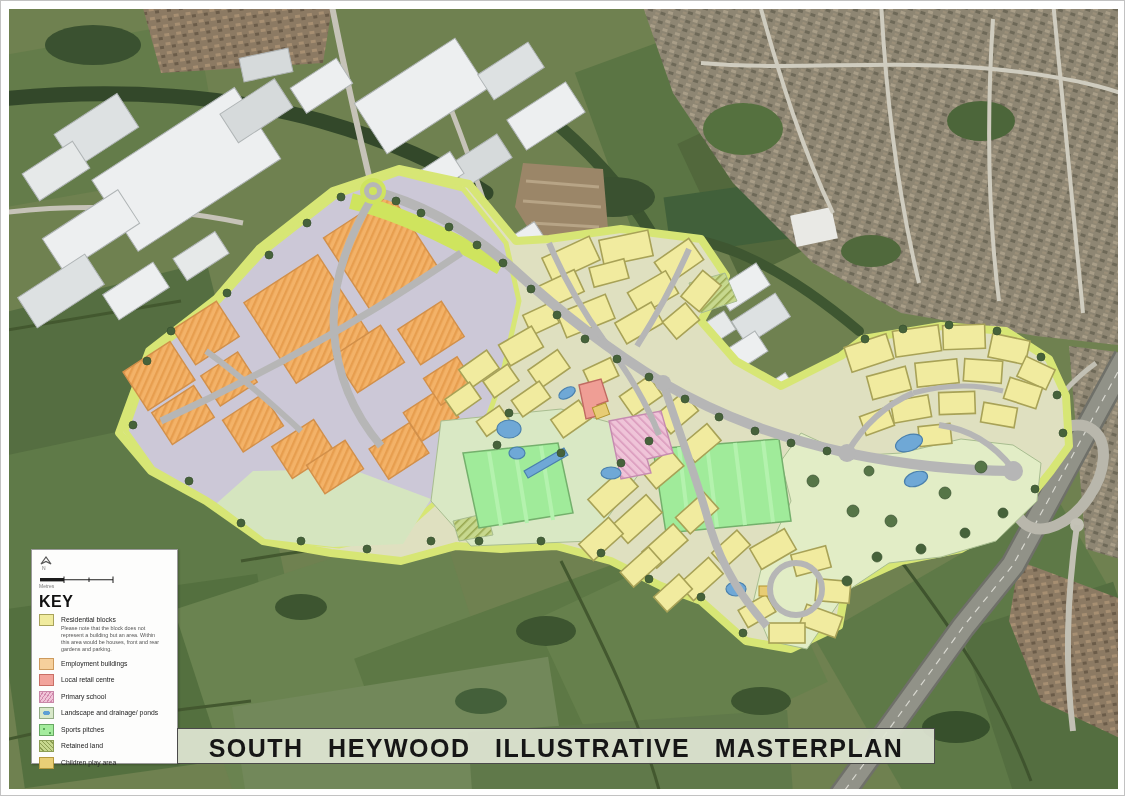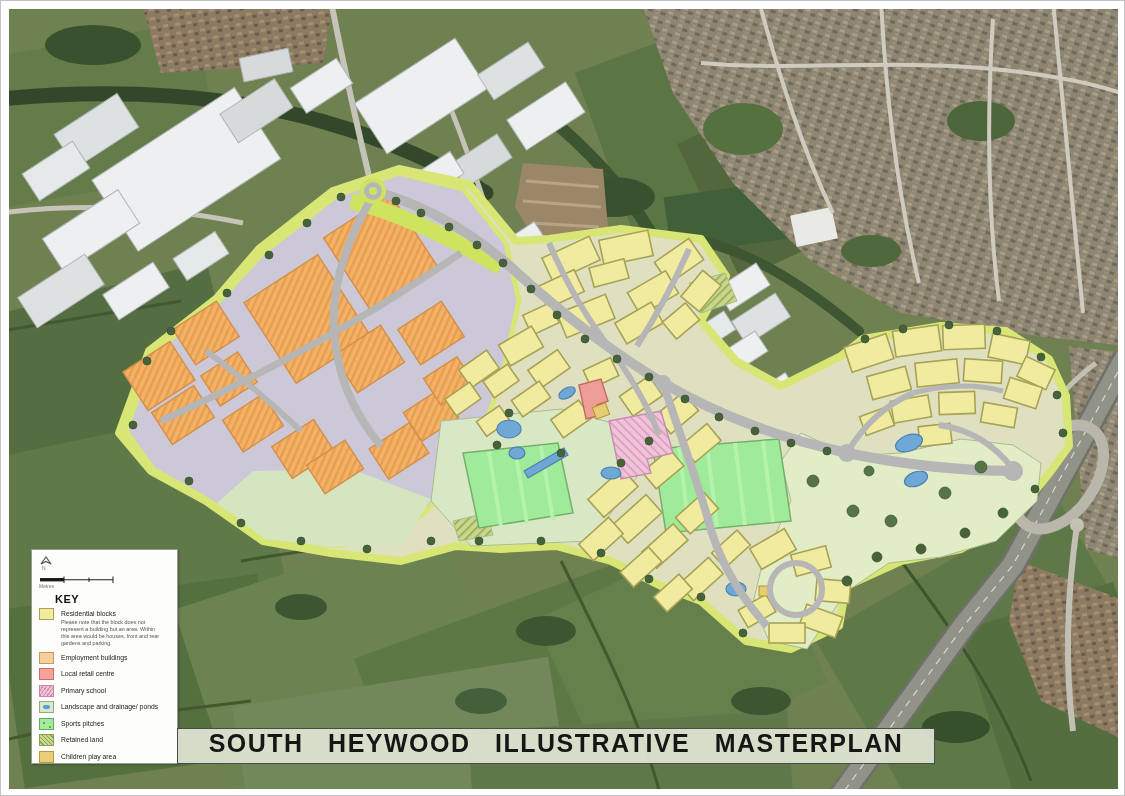--- a/index.html
+++ b/index.html
@@ -10,35 +10,35 @@
 
   
   .legend{position:absolute;left:30px;top:548px;width:147px;height:215px;background:#fdfdfc;
           border:1px solid #9a9a9a;box-sizing:border-box;padding:5px 6px 4px 7px;box-shadow:1px 1px 2px rgba(0,0,0,.25);}
   .north{display:flex;flex-direction:column;line-height:1;}
   .north svg{width:14px;height:11px;}
   .north-label{font-size:5px;color:#777;margin-left:3px;}
   .scalebar{margin-top:4px;}
   .scalebar svg{width:78px;height:9px;}
   .scale-label{font-size:5px;color:#777;line-height:1;}
-  .key-title{font-size:11px;font-weight:bold;color:#111;letter-spacing:.5px;margin:4px 0 3px 16px;}
+  .key-title{font-size:16px;font-weight:bold;color:#111;letter-spacing:.5px;margin:4px 0 3px 0;}
   .key-item{display:flex;align-items:flex-start;margin-bottom:4.5px;}
   .swatch{width:15px;height:12px;border:1px solid;box-sizing:border-box;flex:0 0 auto;margin-right:7px;background-clip:padding-box;}
   .key-text{display:flex;flex-direction:column;}
   .key-label{font-size:6.8px;color:#222;line-height:1.15;padding-top:2px;}
   .key-note{font-size:5.4px;color:#555;line-height:1.3;width:102px;margin-top:1.5px;}
   .sw-hatch-pink{background-image:repeating-linear-gradient(125deg,rgba(255,255,255,0) 0 2px,rgba(193,104,150,.65) 2px 3px);}
   .sw-hatch-green{background-image:repeating-linear-gradient(45deg,rgba(255,255,255,0) 0 2px,rgba(92,112,34,.55) 2px 3px);}
   .sw-rings{background-image:radial-gradient(circle 2px at 4px 4px,rgba(70,150,70,.8) 60%,rgba(0,0,0,0) 70%),
                              radial-gradient(circle 2px at 10px 8px,rgba(70,150,70,.8) 60%,rgba(0,0,0,0) 70%);}
   .sw-pond{background-image:radial-gradient(ellipse 5px 3px at 50% 50%,#5e9fd4 70%,rgba(0,0,0,0) 80%);}
 
   
   .titlebar{position:absolute;left:176px;top:727px;width:758px;height:36px;box-sizing:border-box;
-            background:rgba(223,229,211,.93);border:1px solid #4a4a4a;display:flex;align-items:flex-start;justify-content:center;}
+            background:rgba(223,229,211,.93);border:1px solid #4a4a4a;display:flex;align-items:flex-end;justify-content:center;}
   .titlebar span{font-size:25px;font-weight:bold;color:#161616;letter-spacing:1.5px;word-spacing:16px;white-space:nowrap;}
 </style>
 </head>
 <body>
 
 <div class="frame">
   <div class="mapwrap">
   <svg viewBox="8 8 1109 780" width="1109" height="780" preserveAspectRatio="none">
     <defs>
       <pattern id="empStripes" width="6" height="6" patternUnits="userSpaceOnUse" patternTransform="rotate(57)">

